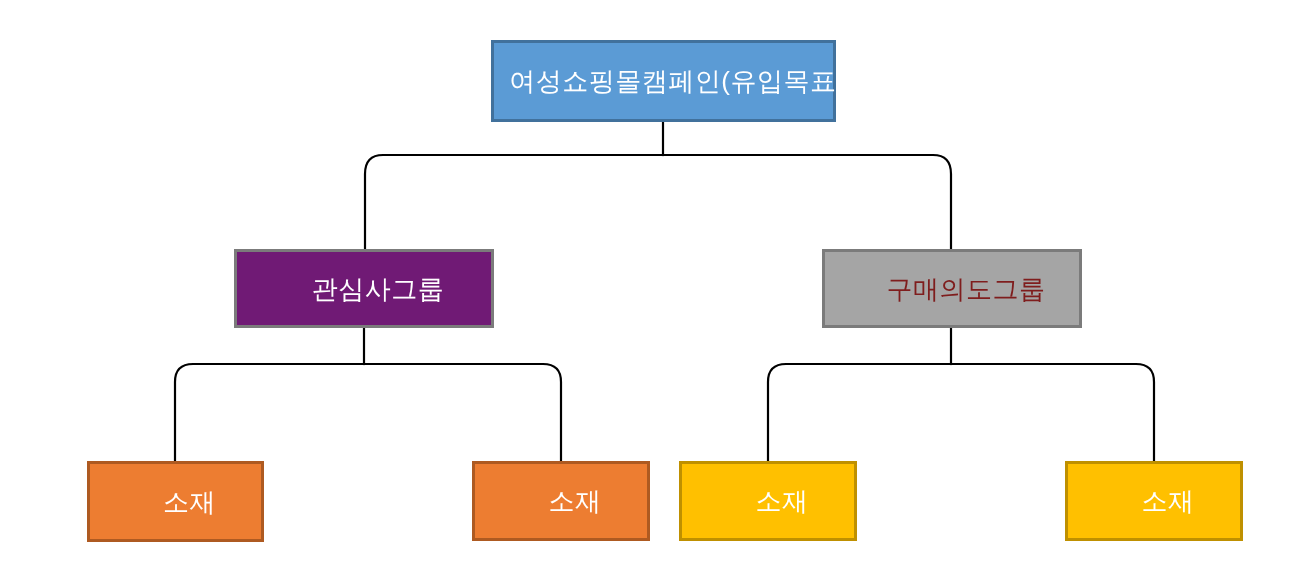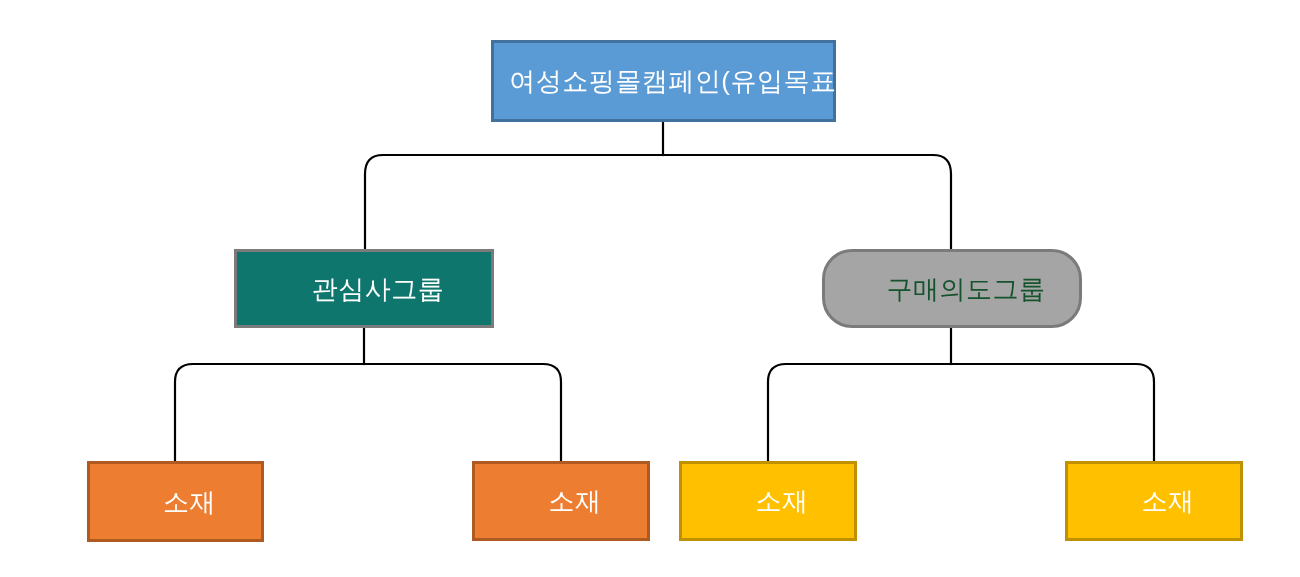--- a/index.html
+++ b/index.html
@@ -60,23 +60,23 @@
     <path d="M 364 327 L 364 364" style="stroke: rgb(0, 0, 0);"></path>
     <path d="M 364 364 L 193 364 Q 175 364 175 382 L 175 462" style="stroke: rgb(0, 0, 0);"></path>
     <path d="M 364 364 L 543 364 Q 561 364 561 382 L 561 462" style="stroke: rgb(0, 0, 0);"></path>
     <path d="M 951 327 L 951 364" style="stroke: rgb(0, 0, 0);"></path>
     <path d="M 951 364 L 786 364 Q 768 364 768 382 L 768 462" style="stroke: rgb(0, 0, 0);"></path>
     <path d="M 951 364 L 1136 364 Q 1154 364 1154 382 L 1154 462" style="stroke: rgb(0, 0, 0);"></path>
   </svg>
 
   <div class="node node-root" style="background-color: rgb(91, 155, 213); border-color: rgb(65, 113, 156); color: rgb(255, 255, 255);">여성쇼핑몰캠페인(유입목표)</div>
 
-  <div class="node node-group1" style="background-color: #0f766e; border-color: rgb(123, 123, 123); color: rgb(255, 255, 255);">관심사그룹</div>
+  <div class="node node-group1" style="background-color: #701a75; border-color: rgb(123, 123, 123); color: rgb(255, 255, 255);">관심사그룹</div>
 
-  <div class="node node-group2" style="background-color: rgb(165, 165, 165); border-color: rgb(123, 123, 123); color: #14532d; border-radius: 30px;">구매의도그룹</div>
+  <div class="node node-group2" style="background-color: rgb(165, 165, 165); border-color: rgb(123, 123, 123); color: #7f1d1d;">구매의도그룹</div>
 
   <div class="node node-c1" style="background-color: rgb(237, 125, 49); border-color: rgb(174, 90, 33); color: rgb(255, 255, 255);">소재</div>
 
   <div class="node node-c2" style="background-color: rgb(237, 125, 49); border-color: rgb(174, 90, 33); color: rgb(255, 255, 255);">소재</div>
 
   <div class="node node-c3" style="background-color: rgb(255, 192, 0); border-color: rgb(191, 144, 0); color: rgb(255, 255, 255);">소재</div>
 
   <div class="node node-c4" style="background-color: rgb(255, 192, 0); border-color: rgb(191, 144, 0); color: rgb(255, 255, 255);">소재</div>
 
 </div>

